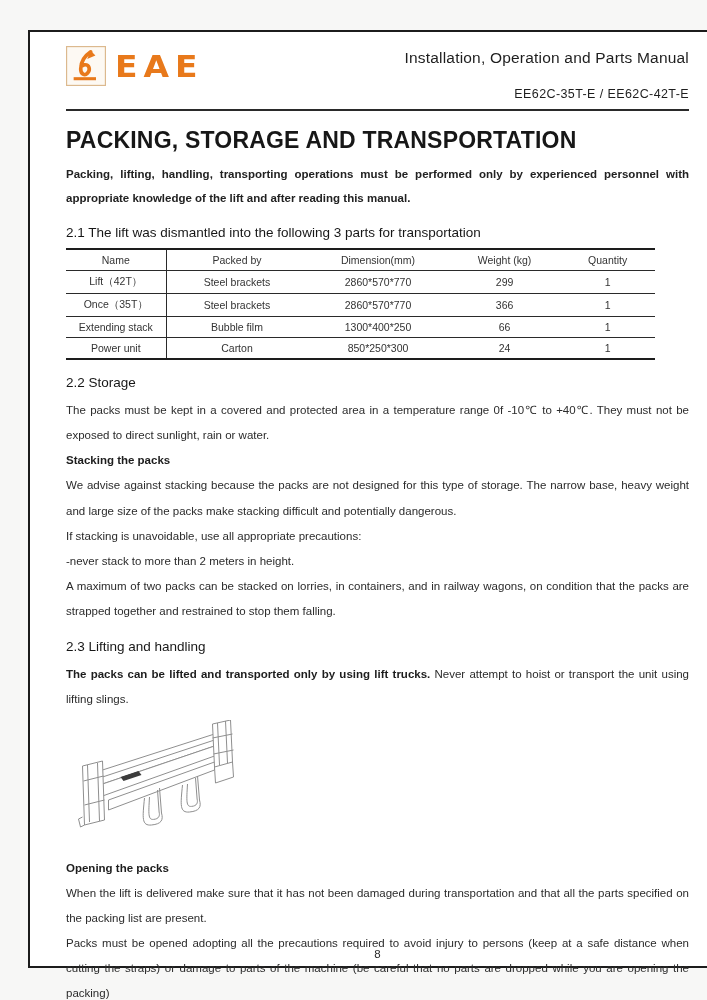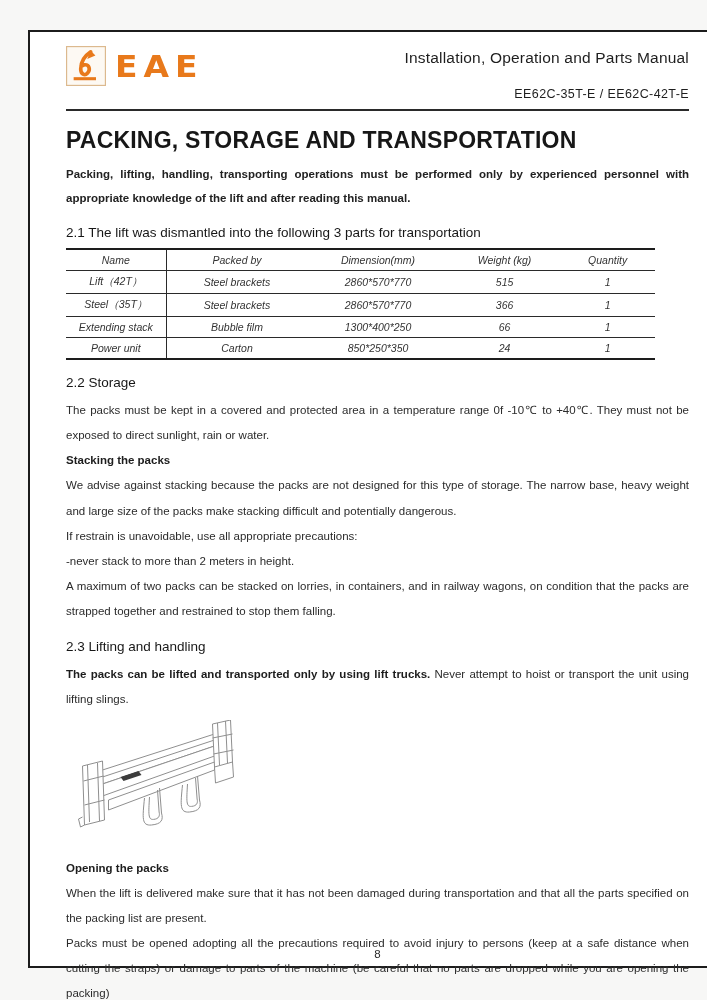--- a/index.html
+++ b/index.html
@@ -43,21 +43,20 @@
   }
   p.body { font-size: 11.5px; line-height: 2.18; text-align: justify; color: #2b2b2b; }
   p.subhead { font-size: 11.5px; font-weight: 700; line-height: 2.18; color: #1d1d1d; }
   .bold-inline { font-weight: 700; color: #1d1d1d; }
 
   
   table.pack-table {
     width: 94.5%;
     border-collapse: collapse;
     margin: 2px 0 4px 0;
-    font-style: italic;
     font-size: 10.5px;
     color: #333;
   }
   table.pack-table th, table.pack-table td {
     font-weight: 400;
     text-align: center;
     padding: 4px 4px;
     border-top: 1.6px solid #2a2a2a;
     border-bottom: 1.6px solid #2a2a2a;
   }
@@ -115,53 +114,53 @@
           <th>Name</th>
           <th>Packed by</th>
           <th>Dimension(mm)</th>
           <th>Weight (kg)</th>
           <th>Quantity</th>
         </tr>
         <tr>
           <td>Lift（42T）</td>
           <td>Steel brackets</td>
           <td>2860*570*770</td>
-          <td>515</td>
-          <td>1</td>
-        </tr>
-        <tr>
-          <td>Steel（35T）</td>
+          <td>299</td>
+          <td>1</td>
+        </tr>
+        <tr>
+          <td>Once（35T）</td>
           <td>Steel brackets</td>
           <td>2860*570*770</td>
           <td>366</td>
           <td>1</td>
         </tr>
         <tr>
           <td>Extending stack</td>
           <td>Bubble film</td>
           <td>1300*400*250</td>
           <td>66</td>
           <td>1</td>
         </tr>
         <tr>
           <td>Power unit</td>
           <td>Carton</td>
-          <td>850*250*350</td>
+          <td>850*250*300</td>
           <td>24</td>
           <td>1</td>
         </tr>
       </tbody>
     </table>
 
     
     <h2 class="sec">2.2 Storage</h2>
     <p class="body">The packs must be kept in a covered and protected area in a temperature range 0f -10℃ to +40℃. They must not be exposed to direct sunlight, rain or water.</p>
     <p class="subhead">Stacking the packs</p>
     <p class="body">We advise against stacking because the packs are not designed for this type of storage. The narrow base, heavy weight and large size of the packs make stacking difficult and potentially dangerous.</p>
-    <p class="body">If restrain is unavoidable, use all appropriate precautions:</p>
+    <p class="body">If stacking is unavoidable, use all appropriate precautions:</p>
     <p class="body">-never stack to more than 2 meters in height.</p>
     <p class="body">A maximum of two packs can be stacked on lorries, in containers, and in railway wagons, on condition that the packs are strapped together and restrained to stop them falling.</p>
 
     
     <h2 class="sec">2.3 Lifting and handling</h2>
     <p class="body"><span class="bold-inline">The packs can be lifted and transported only by using lift trucks.</span><span> Never attempt to hoist or transport the unit using lifting slings.</span></p>
 
     <svg class="illustration" viewBox="0 0 175 118">
       <g stroke="#8f8f8f" stroke-width="1" fill="none" stroke-linejoin="round">
 

